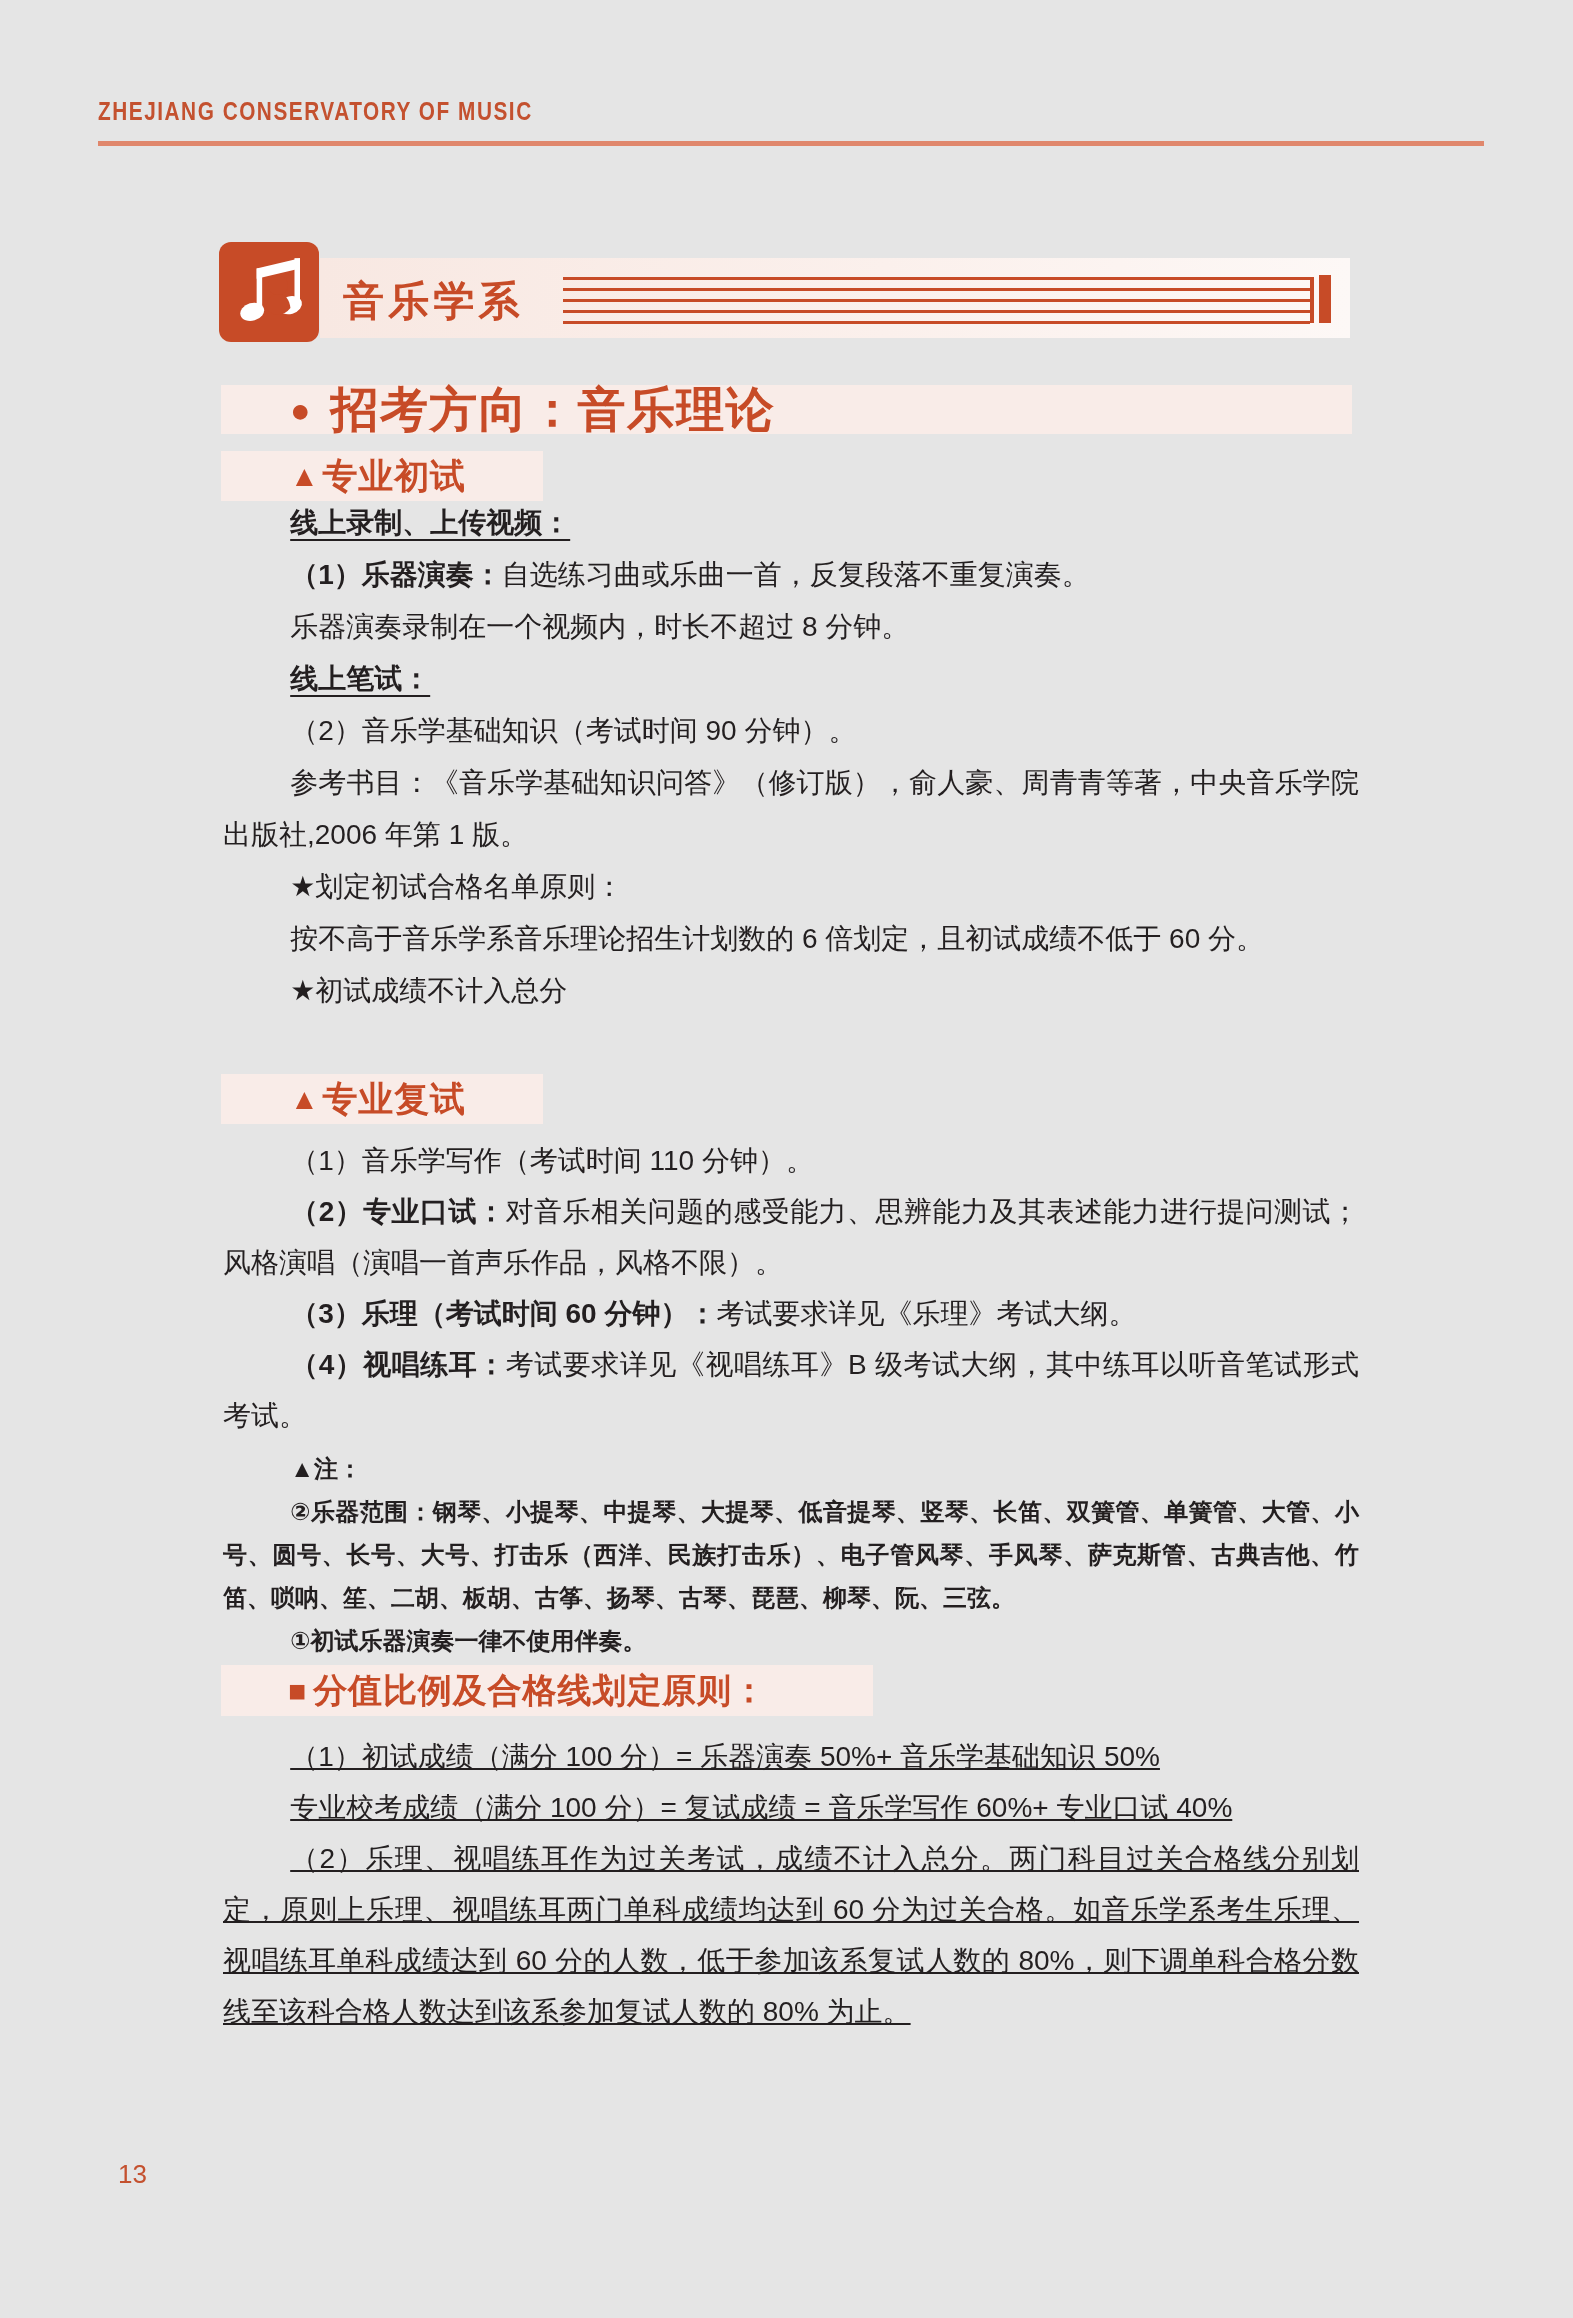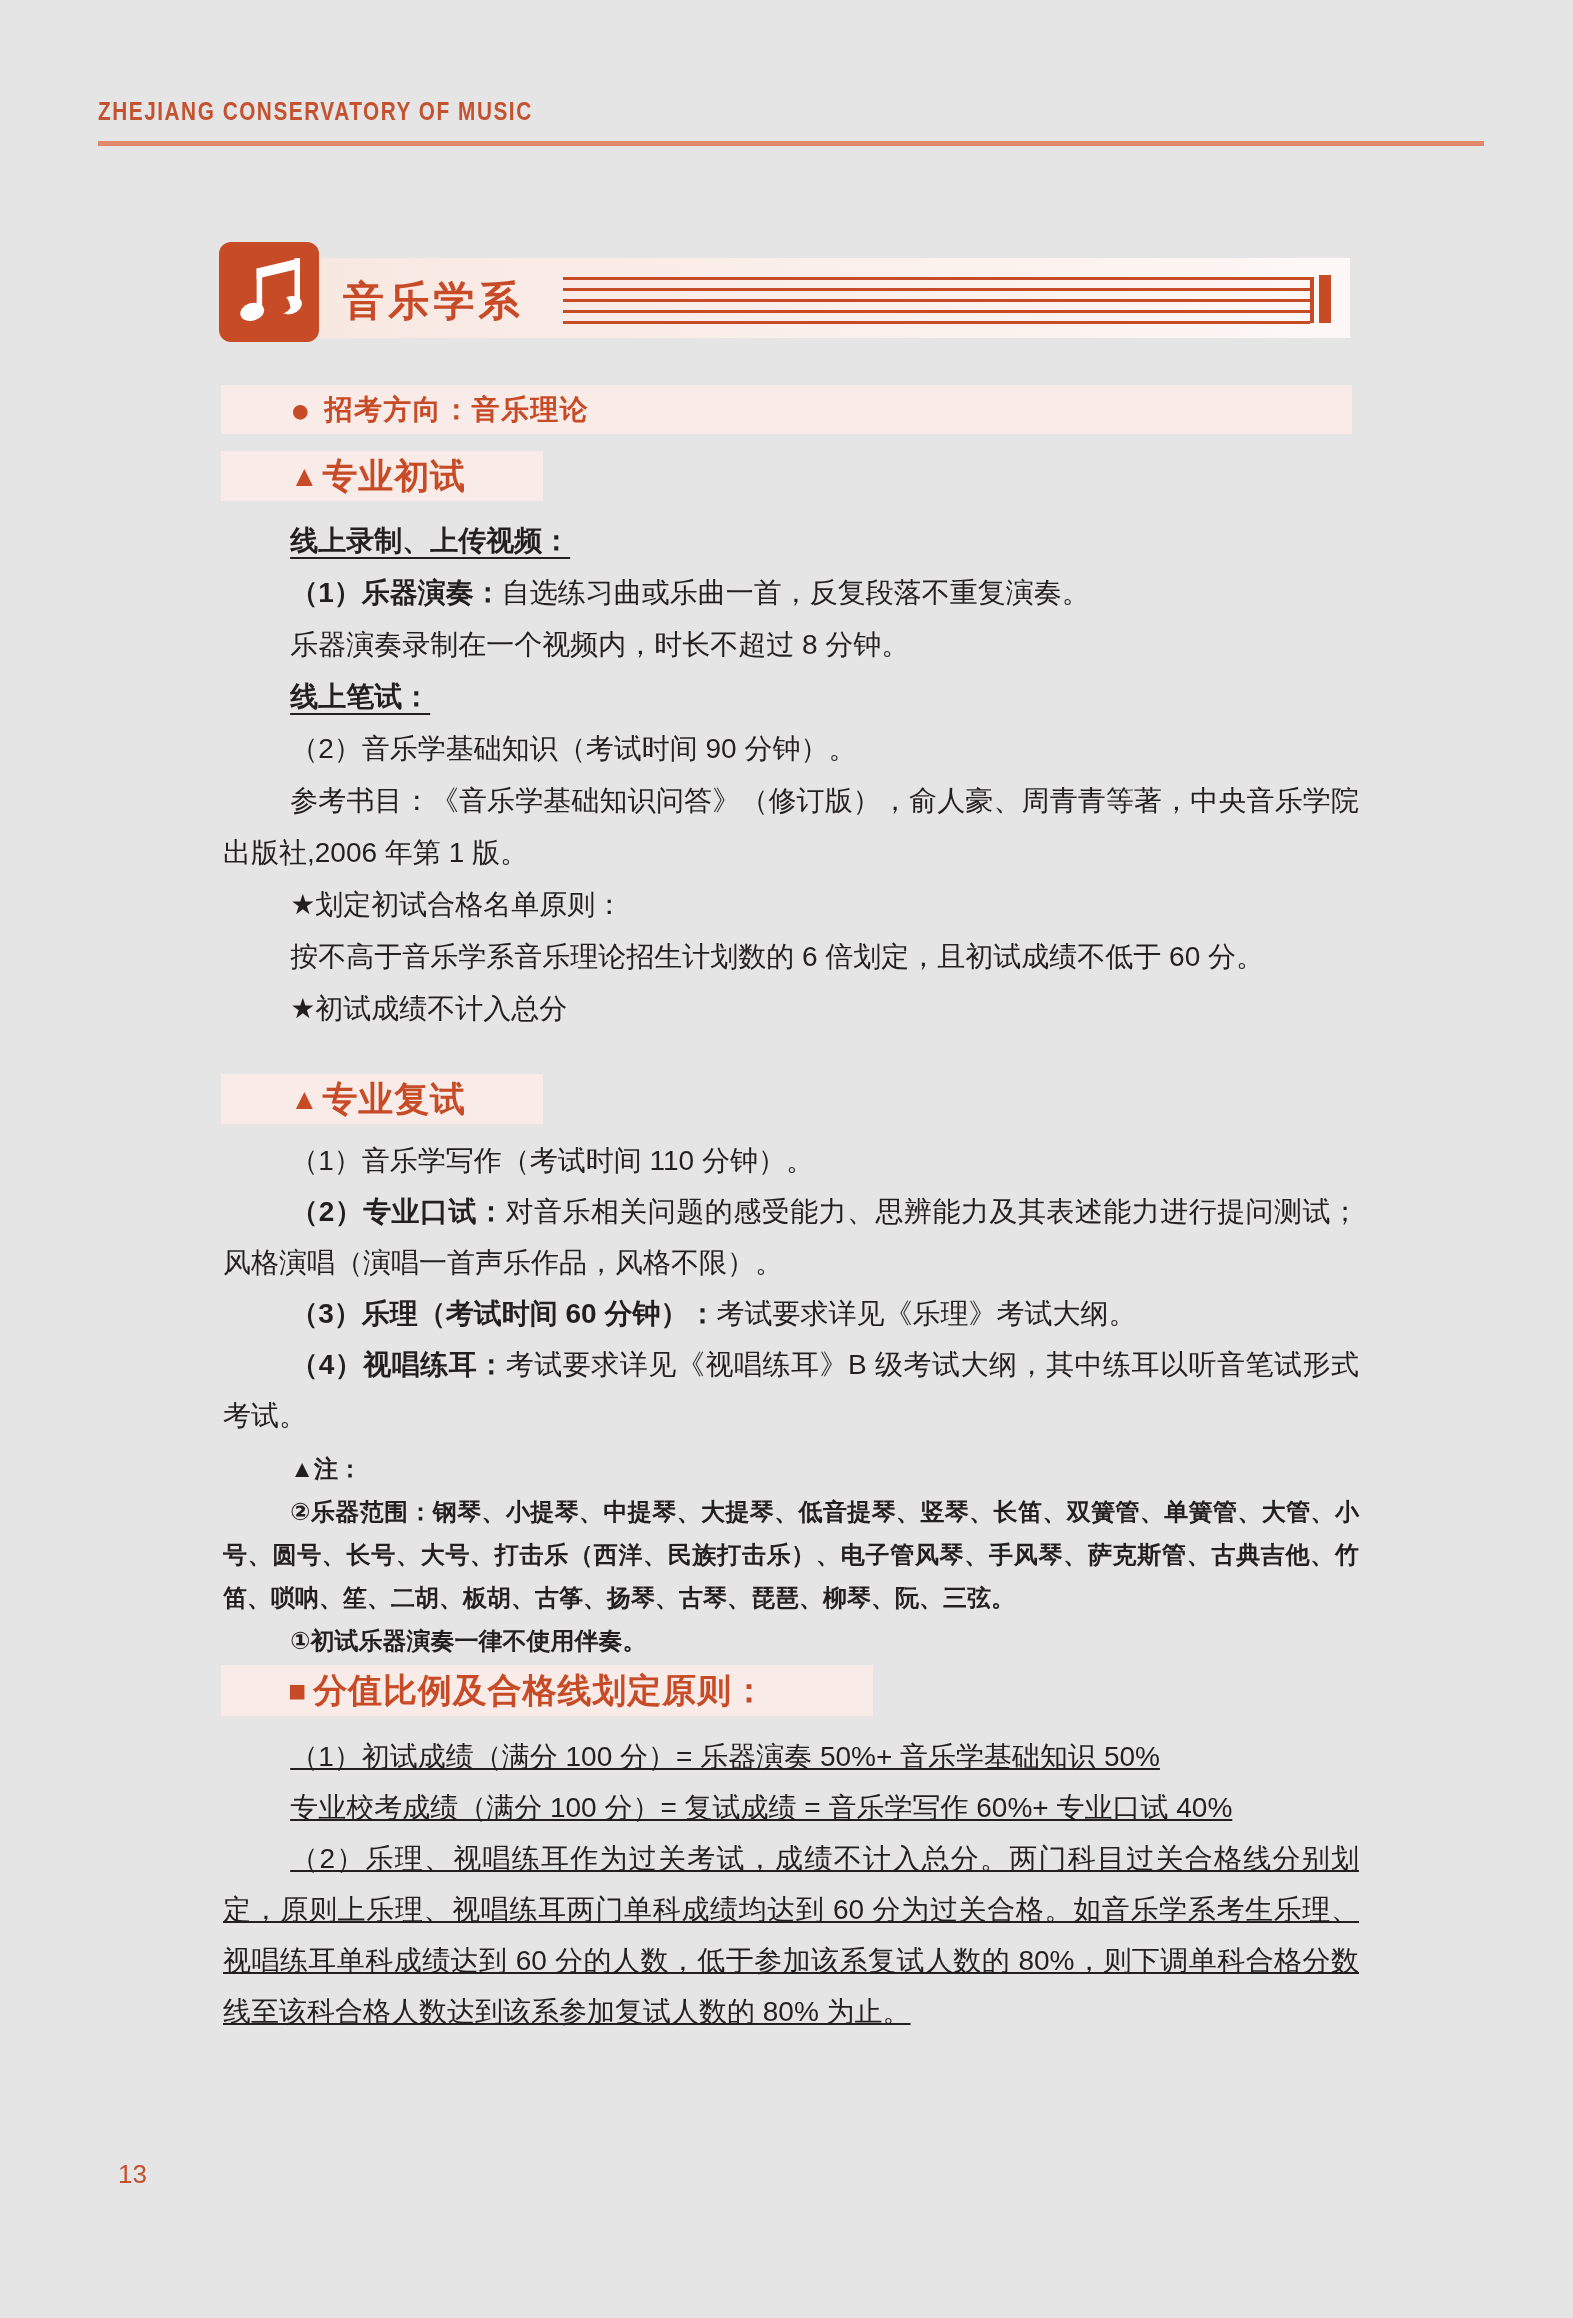--- a/index.html
+++ b/index.html
@@ -32,32 +32,32 @@
     background:repeating-linear-gradient(to bottom,#C74B27 0px,#C74B27 2.8px,transparent 2.8px,transparent 11px);
   }
   .staff-bar-thin{position:absolute;left:1310px;top:277px;width:4.2px;height:46px;background:#C74B27;}
   .staff-bar-thick{position:absolute;left:1319px;top:275px;width:12px;height:48px;background:#C74B27;}
   
   .banner{position:absolute;background:#F9ECE8;display:flex;align-items:center;white-space:nowrap;}
   .banner .marker{display:inline-block;color:#C74B27;line-height:1;}
   .banner .label{color:#C74B27;font-weight:700;}
   .banner-1{left:221px;top:385px;width:1131px;height:49px;}
   .banner-1 .marker{margin-left:69px;font-size:34px;}
-  .banner-1 .label{font-size:28px;margin-left:14px;letter-spacing:1.4px;}
+  .banner-1 .label{font-size:48px;margin-left:20px;letter-spacing:1.4px;}
   .banner-2{left:221px;top:451px;width:322px;height:50px;}
   .banner-3{left:221px;top:1074px;width:322px;height:50px;}
   .banner-2 .marker,.banner-3 .marker{margin-left:69px;font-size:29px;}
   .banner-2 .label,.banner-3 .label{font-size:35px;margin-left:3.7px;letter-spacing:0.9px;}
   .banner-4{left:221px;top:1665px;width:652px;height:51px;}
   .banner-4 .marker{margin-left:67px;font-size:30px;}
   .banner-4 .label{font-size:34px;margin-left:7px;letter-spacing:0.9px;}
   
   .textblock{position:absolute;left:223px;width:1136px;}
   .textblock p{margin:0;font-size:28px;line-height:52px;text-align:justify;text-indent:2.4em;color:#231F20;}
-  .block-a{top:515px;}
+  .block-a{top:497px;}
   .block-b{top:1135px;}
   .block-b p{line-height:51px;}
   .block-d{top:1731px;text-decoration:underline;}
   .block-d p{line-height:51px;}
   .h-underline{font-weight:700;}
   .h-underline b{text-decoration:underline;text-decoration-thickness:2.3px;text-underline-offset:6.5px;}
   p.bold-line{font-weight:400;}
   .textblock p b{font-weight:700;}
   
   .block-notes{top:1447px;}

